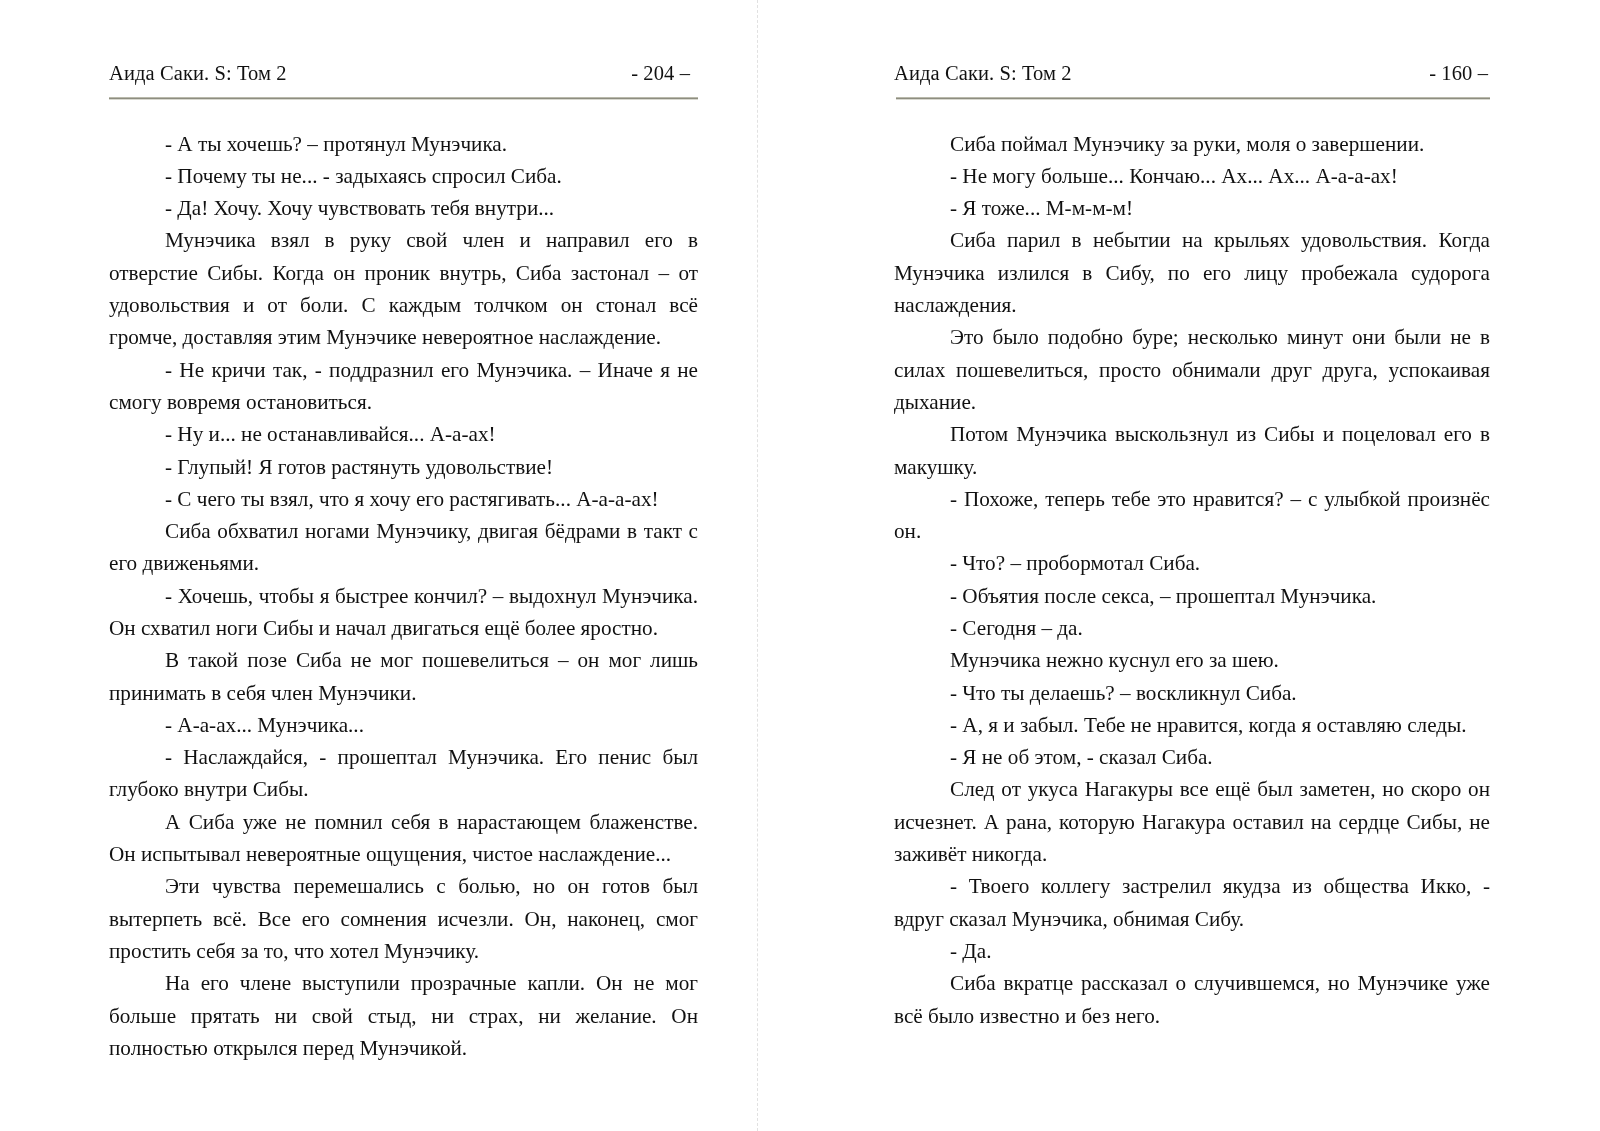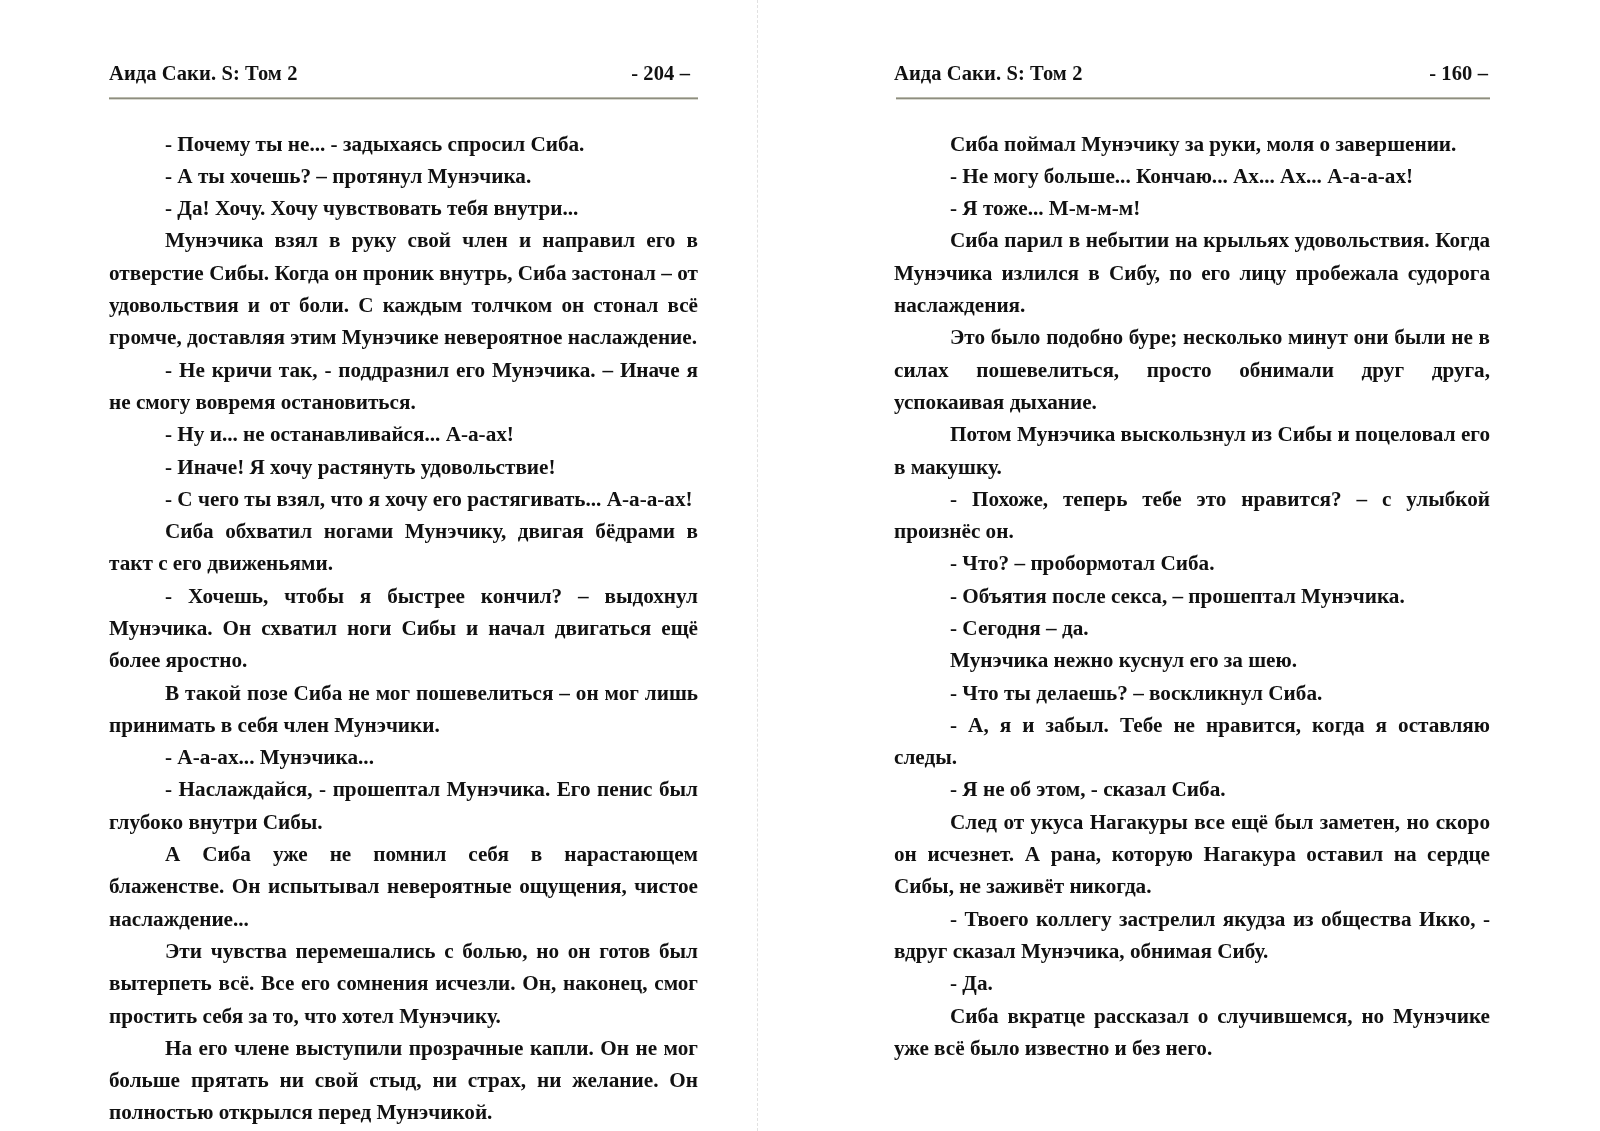--- a/index.html
+++ b/index.html
@@ -29,21 +29,20 @@
     width: 1px;
     border-left: 1px dashed #dcdcdc;
     opacity: .85;
   }
   .page {
     box-sizing: border-box;
     width: 800px;
     height: 1131px;
     position: relative;
     padding: 0;
-    font-weight: bold;
   }
   .page-left  { padding: 62px 102px 0 109px; }
   .page-right { padding: 62px 110px 0 94px; }
 
   .runhead {
     display: flex;
     align-items: baseline;
     justify-content: space-between;
     font-size: 20.5px;
     letter-spacing: .1px;
@@ -82,27 +81,27 @@
 
 <div class="spread">
 
   <div class="page page-left">
     <div class="runhead">
       <span class="title">Аида Саки. S: Том 2</span>
       <span class="folio">- 204 –</span>
     </div>
     <div class="rule"></div>
     <div class="body">
+      <p>- А ты хочешь? – протянул Мунэчика.</p>
       <p>- Почему ты не... - задыхаясь спросил Сиба.</p>
-      <p>- А ты хочешь? – протянул Мунэчика.</p>
       <p>- Да! Хочу. Хочу чувствовать тебя внутри...</p>
       <p>Мунэчика взял в руку свой член и направил его в отверстие Сибы. Когда он проник внутрь, Сиба застонал – от удовольствия и от боли. С каждым толчком он стонал всё громче, доставляя этим Мунэчике невероятное наслаждение.</p>
       <p>- Не кричи так, - поддразнил его Мунэчика. – Иначе я не смогу вовремя остановиться.</p>
       <p>- Ну и... не останавливайся... А-а-ах!</p>
-      <p>- Иначе! Я хочу растянуть удовольствие!</p>
+      <p>- Глупый! Я готов растянуть удовольствие!</p>
       <p>- С чего ты взял, что я хочу его растягивать... А-а-а-ах!</p>
       <p>Сиба обхватил ногами Мунэчику, двигая бёдрами в такт с его движеньями.</p>
       <p>- Хочешь, чтобы я быстрее кончил? – выдохнул Мунэчика. Он схватил ноги Сибы и начал двигаться ещё более яростно.</p>
       <p>В такой позе Сиба не мог пошевелиться – он мог лишь принимать в себя член Мунэчики.</p>
       <p>- А-а-ах... Мунэчика...</p>
       <p>- Наслаждайся, - прошептал Мунэчика. Его пенис был глубоко внутри Сибы.</p>
       <p>А Сиба уже не помнил себя в нарастающем блаженстве. Он испытывал невероятные ощущения, чистое наслаждение...</p>
       <p>Эти чувства перемешались с болью, но он готов был вытерпеть всё. Все его сомнения исчезли. Он, наконец, смог простить себя за то, что хотел Мунэчику.</p>
       <p>На его члене выступили прозрачные капли. Он не мог больше прятать ни свой стыд, ни страх, ни желание. Он полностью открылся перед Мунэчикой.</p>
     </div>

